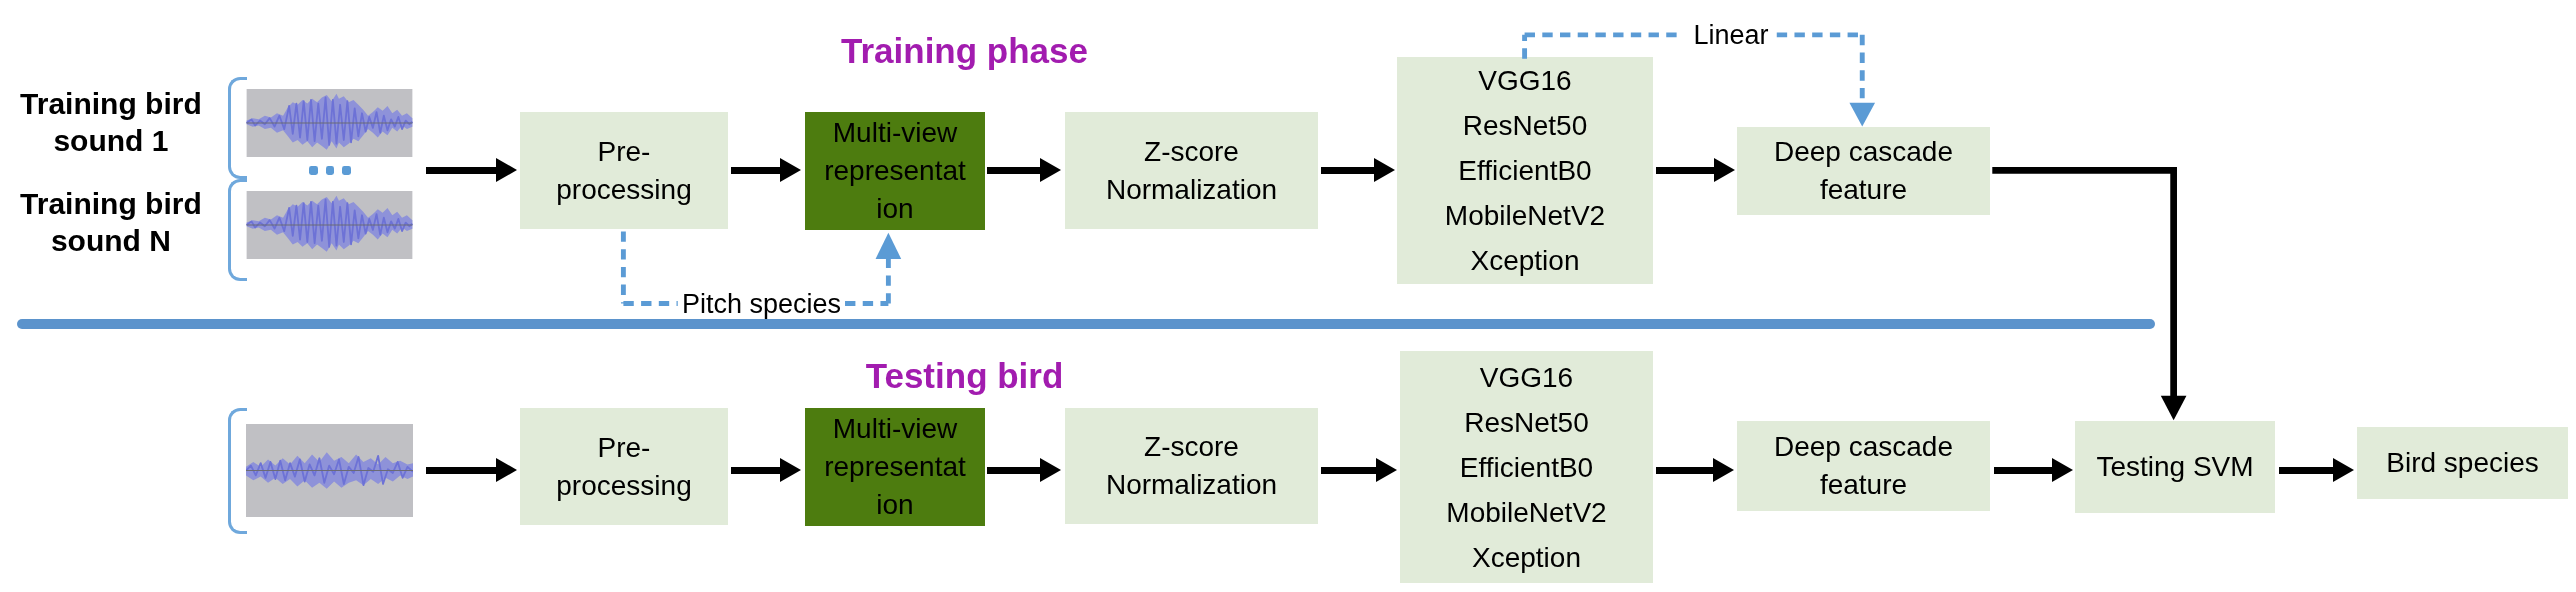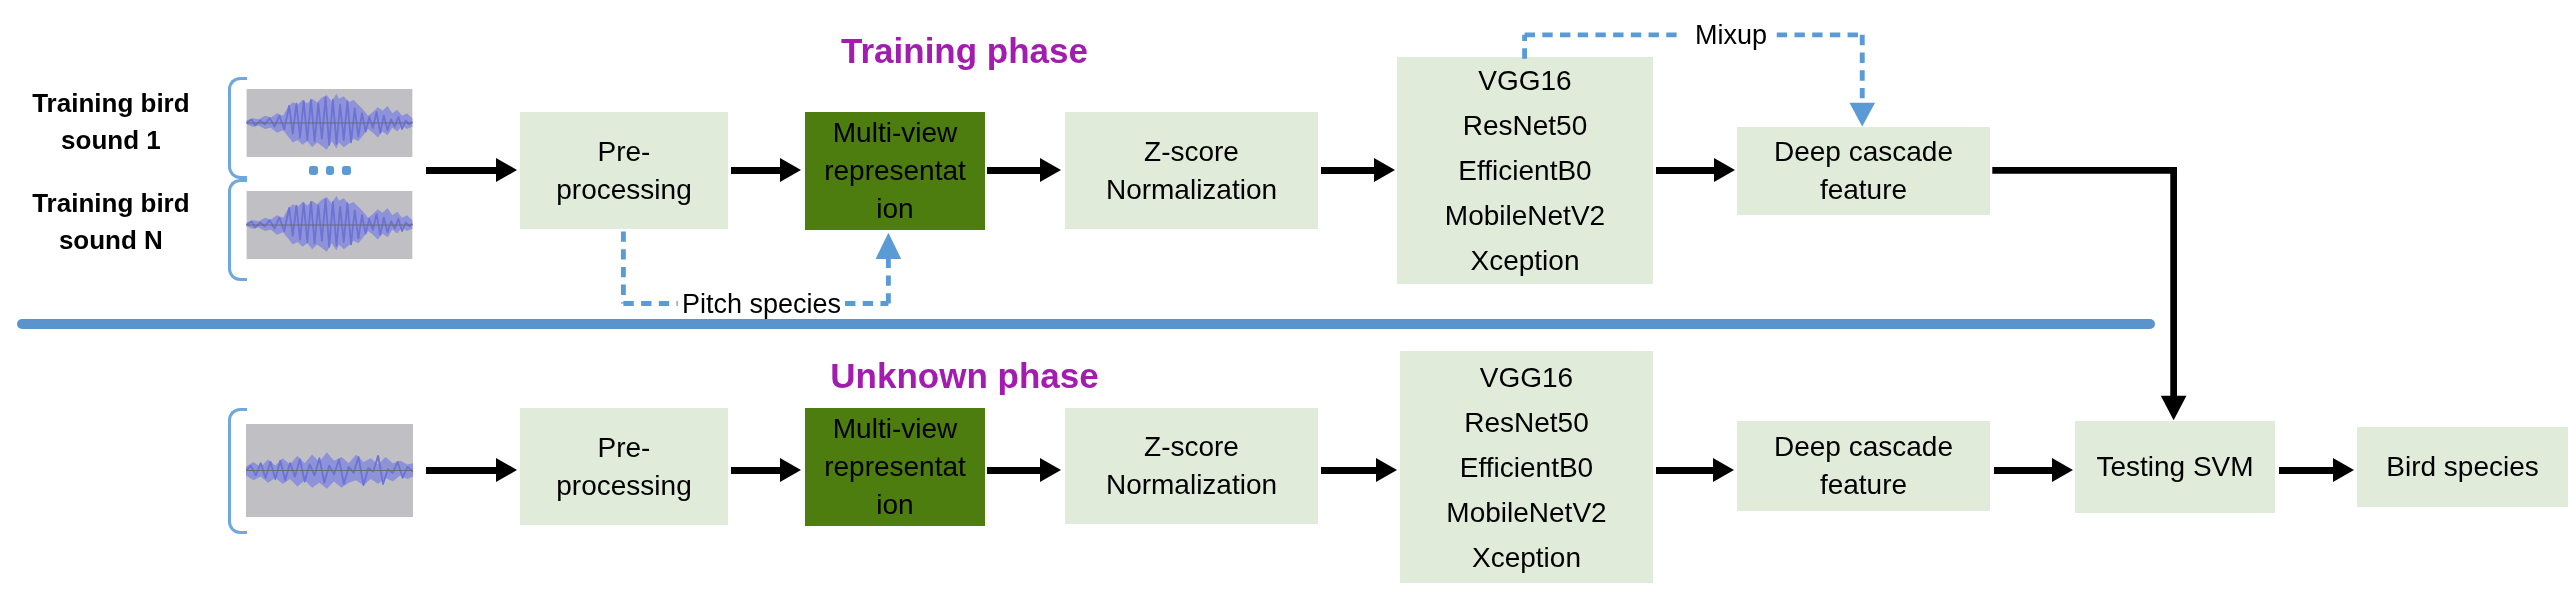--- a/index.html
+++ b/index.html
@@ -5,21 +5,21 @@
   html,body{margin:0;padding:0;background:#ffffff;}
   #canvas{
     position:relative;width:2576px;height:593px;background:#ffffff;
     font-family:"Liberation Sans",sans-serif;overflow:hidden;color:#000;
   }
   .title{position:absolute;width:317px;font-size:35px;font-weight:700;text-align:center;color:#a21caf;}
   #title-training{left:806px;top:30.5px;}
   #title-testing{left:806px;top:356px;}
 
   .side-label{position:absolute;left:4.9px;width:212px;text-align:center;font-weight:700;
-    font-size:26px;line-height:37px;white-space:pre-line;}
+    font-size:30px;line-height:37px;white-space:pre-line;}
   #lbl-t1{top:85px;}
   #lbl-tn{top:185px;}
   #lbl-unk{top:427px;}
 
   .bracket{position:absolute;left:228px;width:16px;border:3.7px solid #6fa8dc;border-right:none;
     border-top-left-radius:12.2px;border-bottom-left-radius:12.2px;background:transparent;}
   #br1{top:77px;height:96px;}
   #br2{top:179px;height:96px;}
   #br3{top:408px;height:120px;}
 
@@ -44,21 +44,21 @@
   #bx-z1{left:1065px;top:112px;width:253px;height:117px;}
   #bx-bb1{left:1397px;top:57px;width:256px;height:227px;}
   #bx-bb1 .box-label,#bx-bb2 .box-label{line-height:45px;}
   #bx-dc1{left:1737px;top:127px;width:253px;height:88px;}
   #bx-pre2{left:520px;top:408px;width:208px;height:117px;}
   #bx-mv2{left:805px;top:408px;width:180px;height:118px;}
   #bx-z2{left:1065px;top:408px;width:253px;height:116px;}
   #bx-bb2{left:1400px;top:351px;width:253px;height:232px;}
   #bx-dc2{left:1737px;top:421px;width:253px;height:90px;}
   #bx-svm{left:2075px;top:421px;width:200px;height:92px;}
-  #bx-sp{left:2357px;top:427px;width:211px;height:80px;}
+  #bx-sp{left:2357px;top:427px;width:211px;height:72px;}
 
   .harrow{position:absolute;height:6.7px;background:#000;}
   .harrow::after{content:"";position:absolute;right:-20px;top:-9.2px;width:0;height:0;
     border-left:21px solid #000;border-top:12.2px solid transparent;border-bottom:12.2px solid transparent;}
   #a1{left:426px;top:167px;width:71px;}
   #a2{left:731px;top:167px;width:50px;}
   #a3{left:987px;top:167px;width:54px;}
   #a4{left:1321px;top:167px;width:54px;}
   #a5{left:1656px;top:167px;width:59px;}
   #c1{left:426px;top:467px;width:71px;}
@@ -80,21 +80,21 @@
   .aug-label{position:absolute;font-size:27px;line-height:30.5px;text-align:center;color:#000;}
   #mixup-label{left:1685px;top:19.5px;width:92px;}
   #pitch-label{left:679px;top:289px;width:165px;}
 </style>
 </head>
 <body>
 
 <div id="canvas">
 
   <div class="title" id="title-training">Training phase</div>
-  <div class="title" id="title-testing">Unknown phase</div>
+  <div class="title" id="title-testing">Testing bird</div>
 
   <div class="side-label" id="lbl-t1">Training bird
 sound 1</div>
   <div class="side-label" id="lbl-tn">Training bird
 sound N</div>
 
   <div class="bracket" id="br1"></div>
   <div class="bracket" id="br2"></div>
   <div class="bracket" id="br3"></div>
 
@@ -196,17 +196,17 @@
 
   <svg id="overlay" width="2576" height="593" viewBox="0 0 4219 971">
     <path class="dashed" d="M2497,96 L2497,57 M2497,57 L2758,57 M2910,57 L3050,57 M3050,57 L3050,172"></path>
     <polygon class="blue-head" points="3029,168 3071,168 3050,207"></polygon>
     <path class="dashed" d="M1021,379 L1021,497 M1021,497 L1110,497 M1384,497 L1455,497 M1455,497 L1455,422"></path>
     <polygon class="blue-head" points="1434,424 1476,424 1455,381"></polygon>
     <path class="elbow" d="M3263,279 L3560,279 L3560,652"></path>
     <polygon class="black-head" points="3539,648 3581,648 3560,688"></polygon>
   </svg>
 
-  <div class="aug-label" id="mixup-label">Mixup</div>
+  <div class="aug-label" id="mixup-label">Linear</div>
   <div class="aug-label" id="pitch-label">Pitch species</div>
 
 </div>
 
 
 </body></html>

